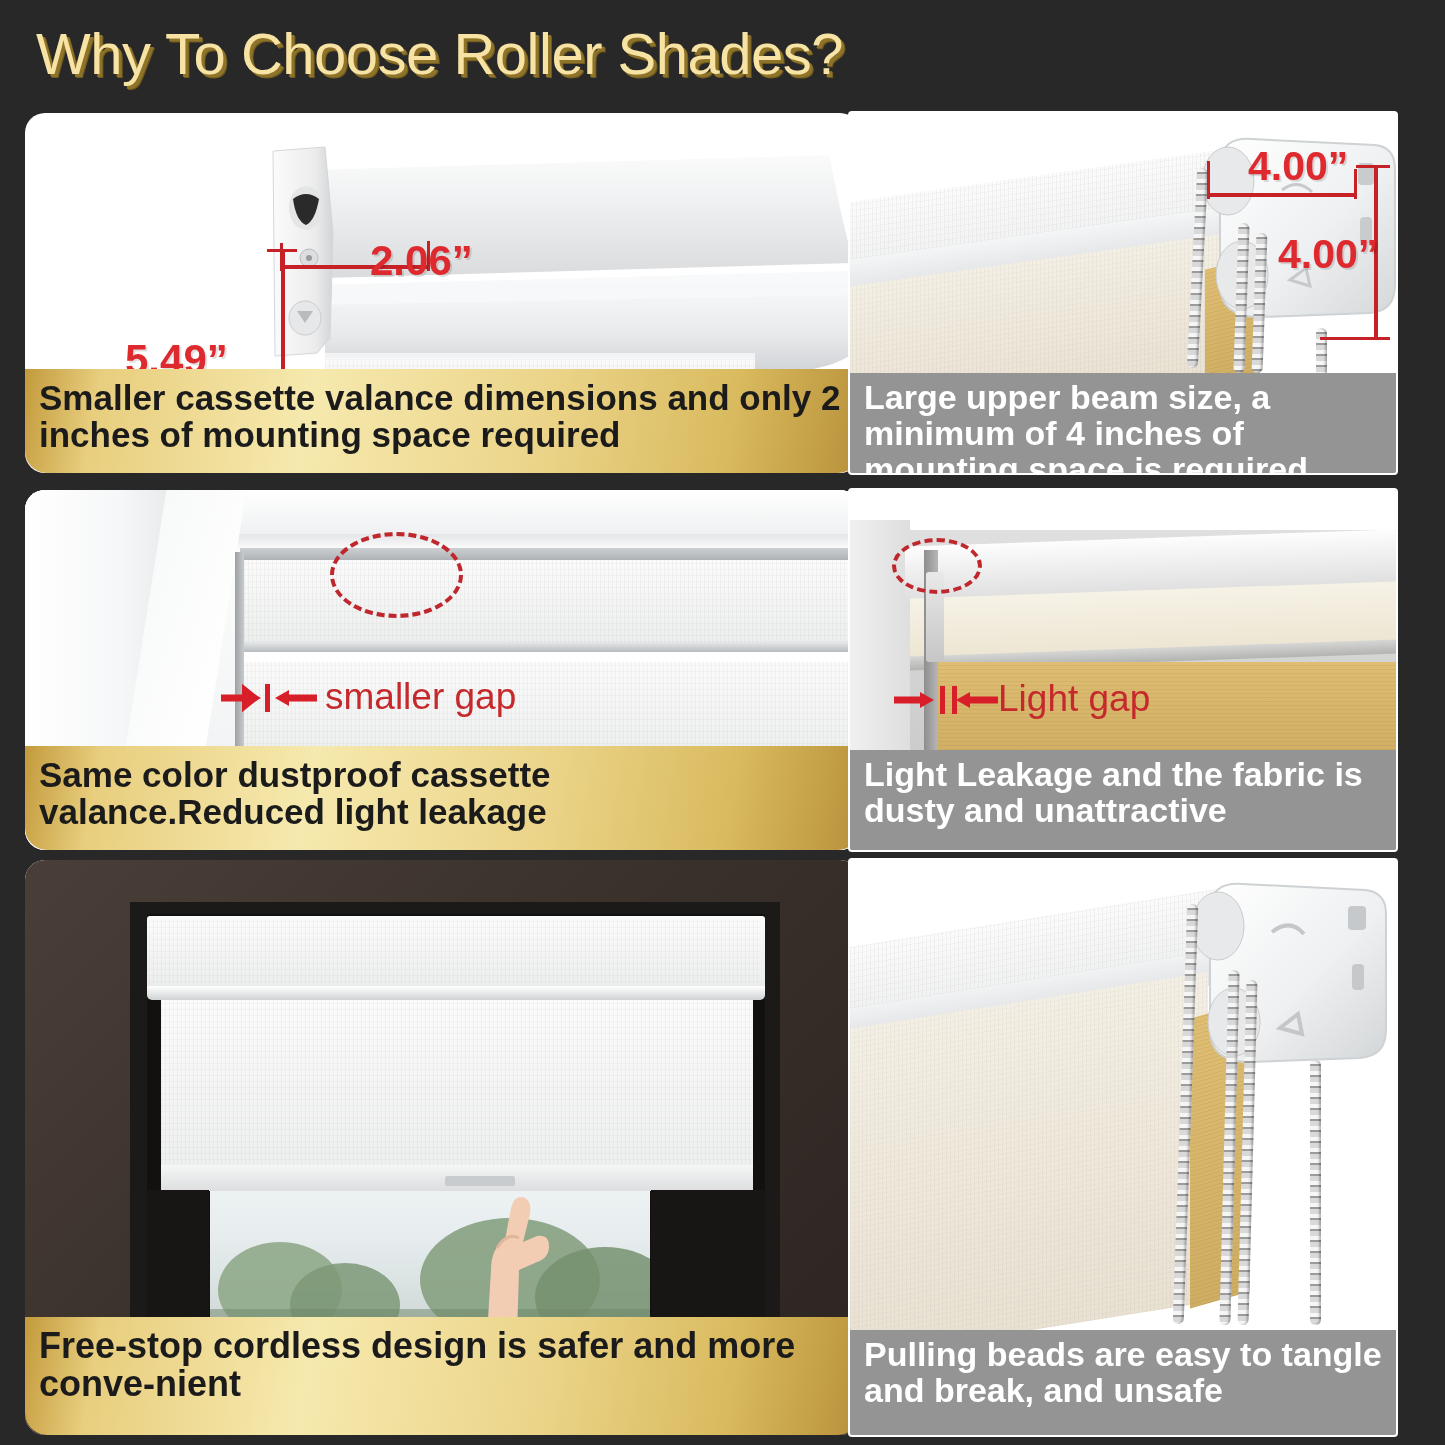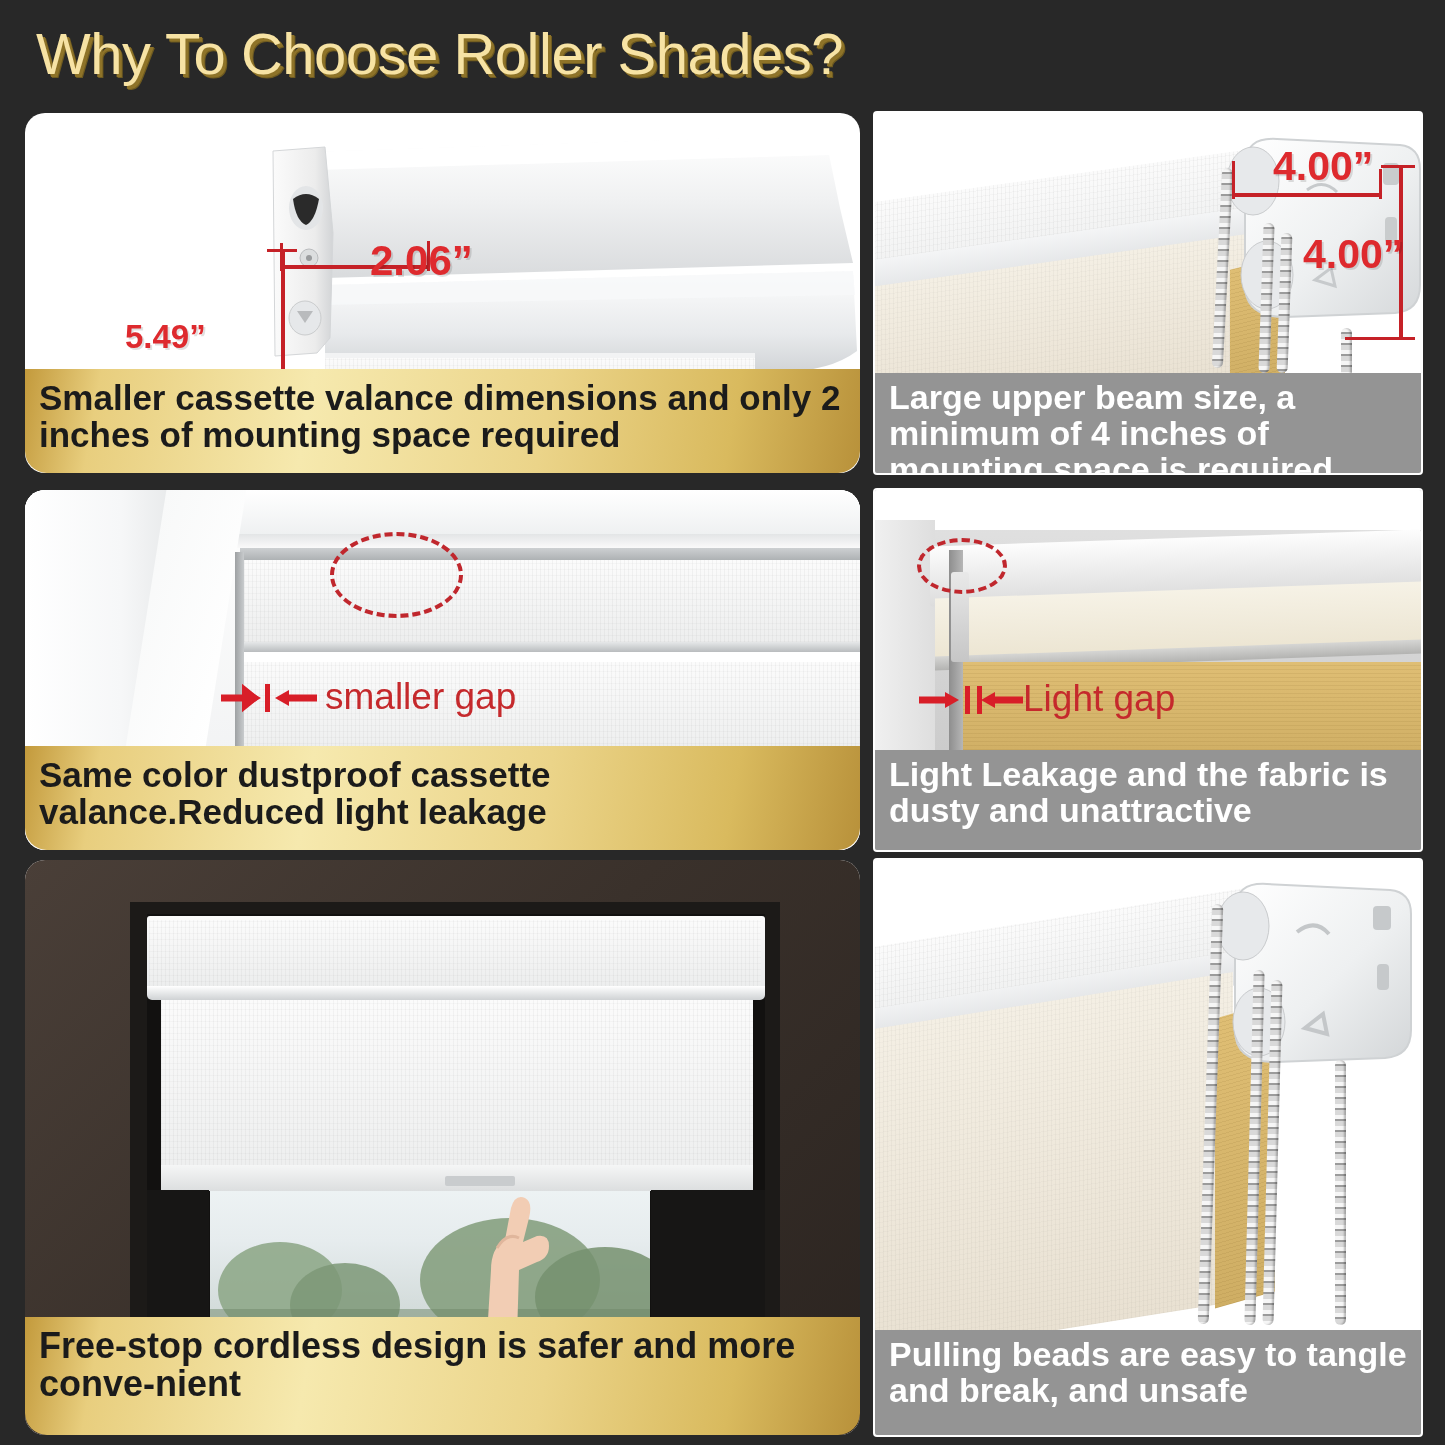--- a/index.html
+++ b/index.html
@@ -21,21 +21,21 @@
     color:#F7E3A4;
     text-shadow:3px 3px 0 #8E7328, 4px 4px 0 #6e5a20;
     white-space:nowrap;
   }
 
   
   .grid{position:absolute;left:0;top:0;width:1445px;height:1445px;}
 
   .panel{position:absolute;overflow:hidden;background:#ffffff;}
   .panel.left{left:25px;border-radius:20px;}
-  .panel.right{left:875px;width:546px;border-radius:2px;box-shadow:0 0 0 2px #ffffff;}
+  .panel.right{left:850px;width:546px;border-radius:2px;box-shadow:0 0 0 2px #ffffff;}
 
   .panel.left  { width:835px; }
 
   .r1{top:113px;height:360px;}
   .r2{top:490px;height:360px;}
   .r3{top:860px;height:575px;}
 
   .stage{position:absolute;left:0;top:0;right:0;bottom:0;overflow:hidden;}
 
   
@@ -143,21 +143,21 @@
       <div class="fabric-white" style="position:absolute;left:300px;top:245px;width:430px;height:50px;"></div>
 
       <div class="dimline" style="left:255px;top:152px;width:150px;height:4px;"></div>
       <div class="dimline" style="left:255px;top:130px;width:3px;height:28px;"></div>
       <div class="dimline" style="left:402px;top:128px;width:3px;height:30px;"></div>
       <div class="dimtext" style="left:345px;top:124px;font-size:42px;text-shadow:2px 2px 0 rgba(0,0,0,.12);">2.06”</div>
 
       <div class="dimline" style="left:256px;top:136px;width:4px;height:200px;"></div>
       <div class="dimline" style="left:242px;top:136px;width:30px;height:3px;"></div>
       <div class="dimline" style="left:242px;top:333px;width:30px;height:3px;"></div>
-      <div class="dimtext" style="left:100px;top:205px;font-size:33px;text-shadow:2px 2px 0 rgba(0,0,0,.12);">5.49”</div>
+      <div class="dimtext" style="left:100px;top:223px;font-size:42px;text-shadow:2px 2px 0 rgba(0,0,0,.12);">5.49”</div>
     </div>
     <div class="caption gold">Smaller cassette valance dimensions and only 2 inches of mounting space required</div>
   </div>
 
   <div class="panel right r1">
     <div class="stage">
 
       <div class="fabric-white" style="position:absolute;left:-10px;top:62px;width:400px;height:100px;transform:skewY(-8deg);border-radius:4px;"></div>
       <div class="fabric-white" style="position:absolute;left:-10px;top:120px;width:400px;height:40px;transform:skewY(-8deg);background:linear-gradient(180deg,#f4f5f6,#dfe1e3);"></div>
 

